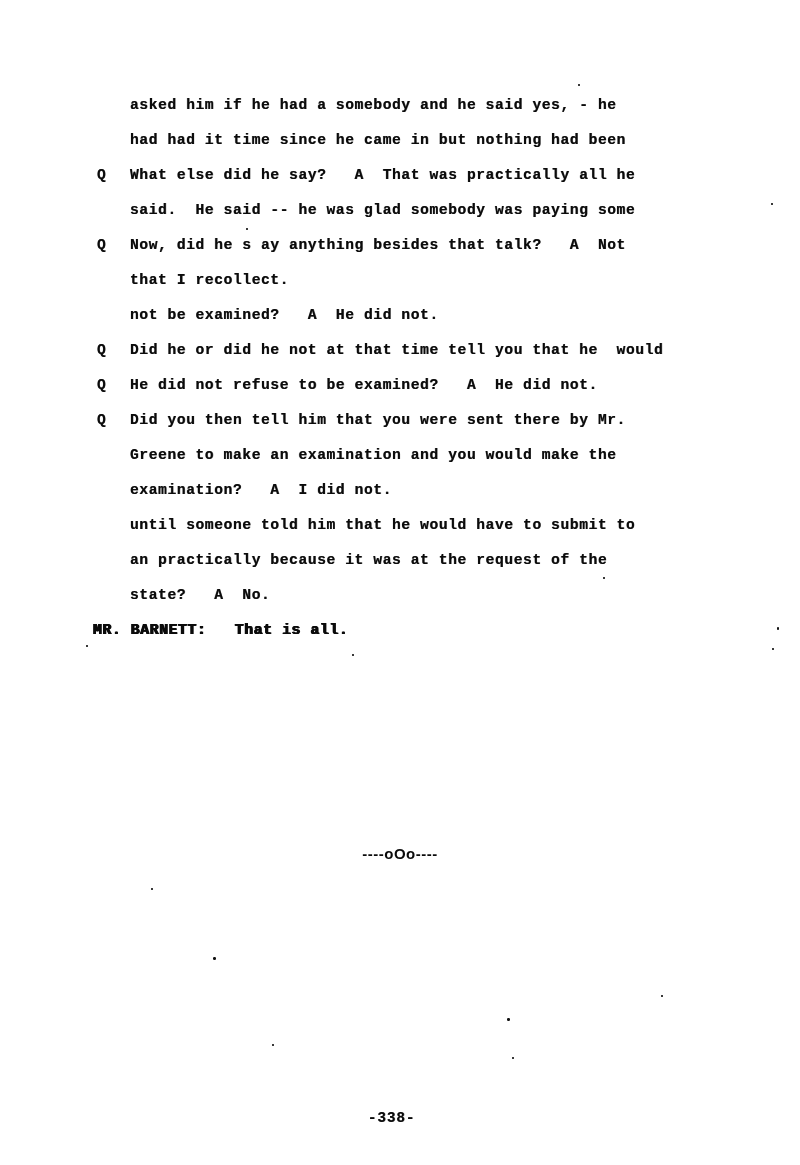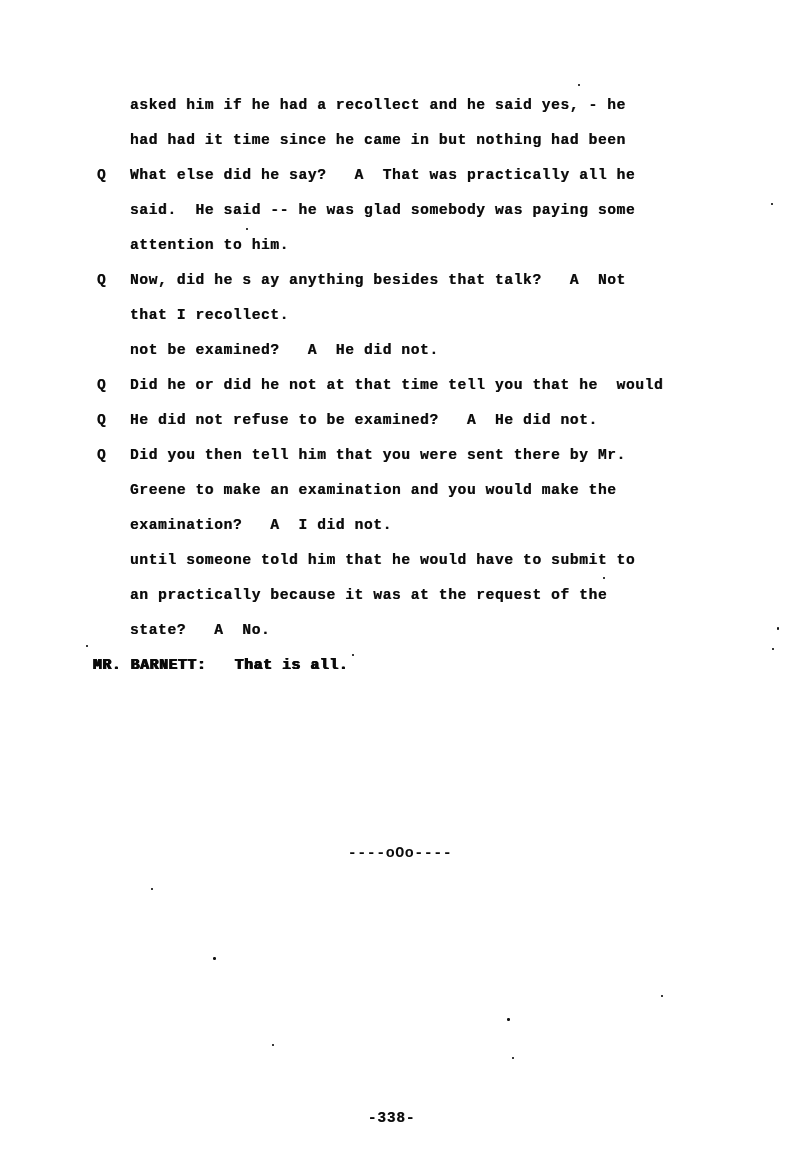--- a/index.html
+++ b/index.html
@@ -62,21 +62,21 @@
     position: absolute;
     top: 845px;
     left: 0;
     width: 800px;
     text-align: center;
     font-size: 15px;
     font-weight: 700;
     letter-spacing: 0.5px;
     color: #0b0b0b;
     white-space: pre;
-    font-family: Liberation Mono, monospace;
+    font-family: Liberation Sans, sans-serif;
   }
 
   
   #folio {
     position: absolute;
     top: 1110px;
     left: 0;
     width: 783px;
     text-align: center;
     font-size: 14.5px;
@@ -93,25 +93,24 @@
     background: #111;
     border-radius: 40%;
   }
 </style>
 </head>
 <body>
 
 <div id="page">
 
   <div id="transcript">
-      <div class="tline ind-body"><span>asked him if he had a recollect and he said yes, - he</span></div>
+      <div class="tline ind-body"><span>asked him if he had a somebody and he said yes, - he</span></div>
       <div class="tline ind-body"><span>had had it time since he came in but nothing had been</span></div>
       <div class="tline ind-q"><span class="qmark">Q</span><span>What else did he say?   A  That was practically all he</span></div>
       <div class="tline ind-cont"><span>said.  He said -- he was glad somebody was paying some</span></div>
-      <div class="tline ind-cont"><span>attention to him.</span></div>
       <div class="tline ind-q"><span class="qmark">Q</span><span>Now, did he s ay anything besides that talk?   A  Not</span></div>
       <div class="tline ind-cont"><span>that I recollect.</span></div>
       <div class="tline ind-cont"><span>not be examined?   A  He did not.</span></div>
       <div class="tline ind-q"><span class="qmark">Q</span><span>Did he or did he not at that time tell you that he  would</span></div>
       <div class="tline ind-q"><span class="qmark">Q</span><span>He did not refuse to be examined?   A  He did not.</span></div>
       <div class="tline ind-q"><span class="qmark">Q</span><span>Did you then tell him that you were sent there by Mr.</span></div>
       <div class="tline ind-cont"><span>Greene to make an examination and you would make the</span></div>
       <div class="tline ind-cont"><span>examination?   A  I did not.</span></div>
       <div class="tline ind-cont"><span>until someone told him that he would have to submit to</span></div>
       <div class="tline ind-cont"><span>an practically because it was at the request of the</span></div>

